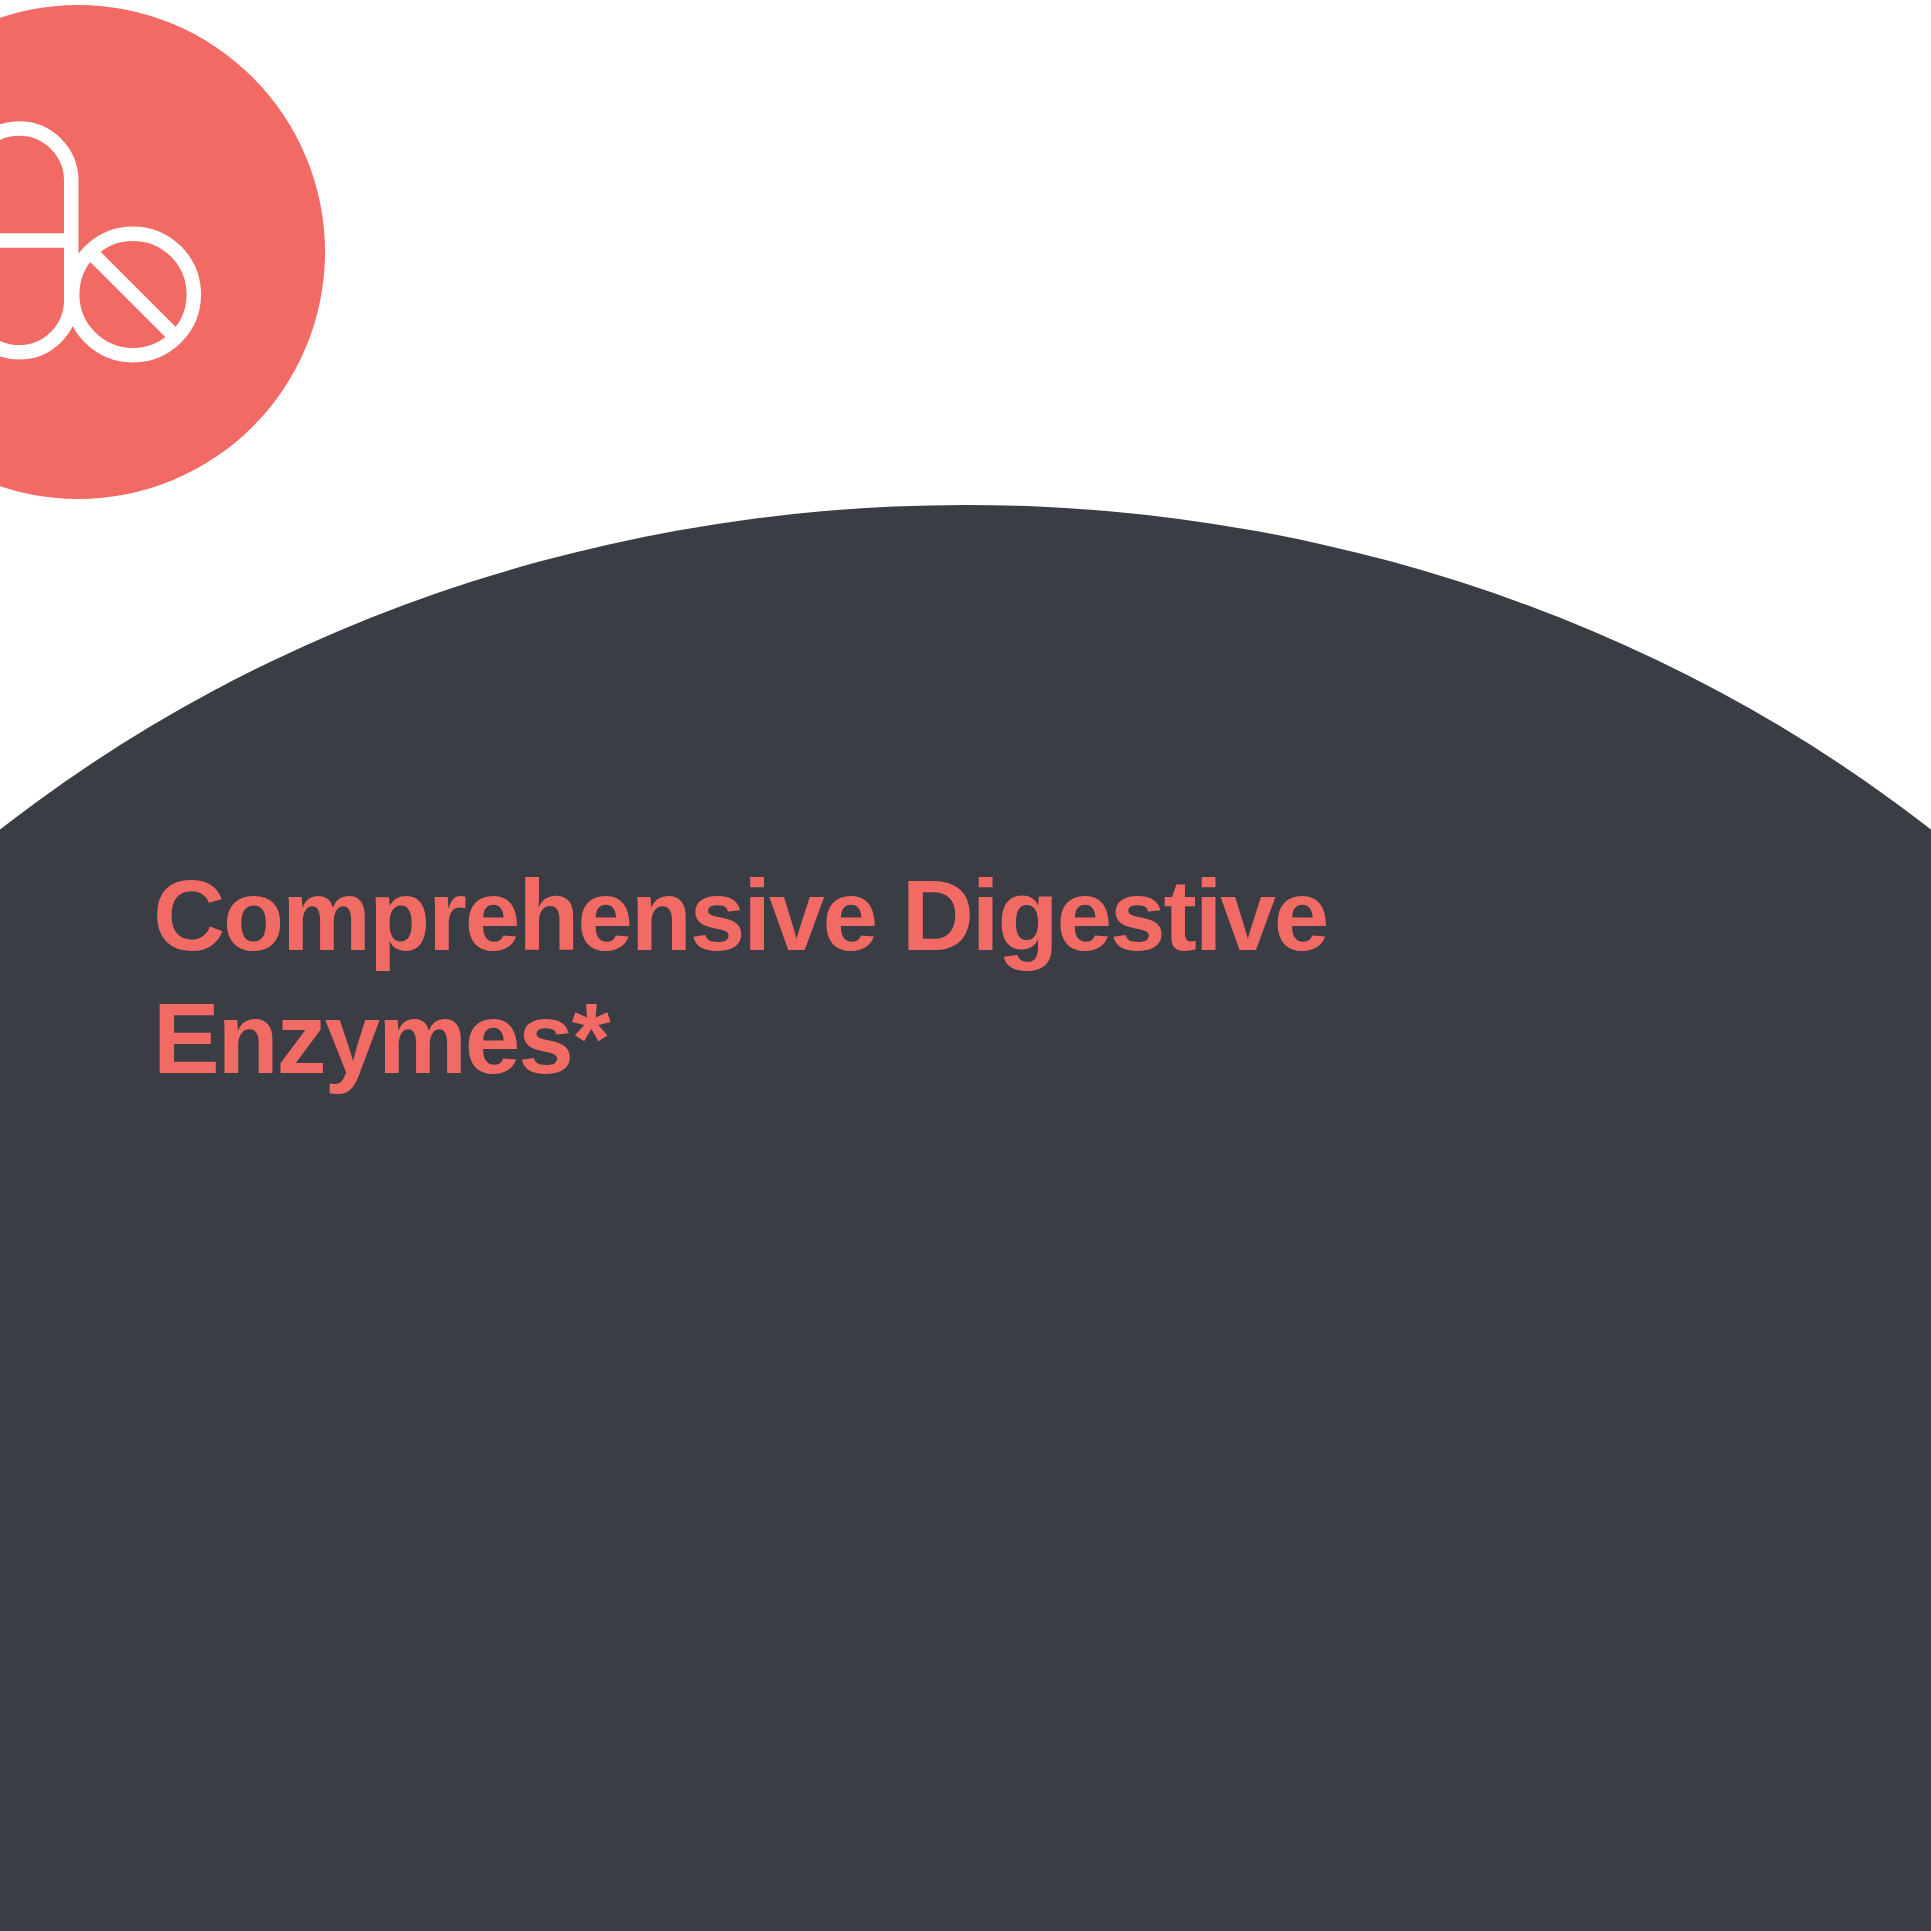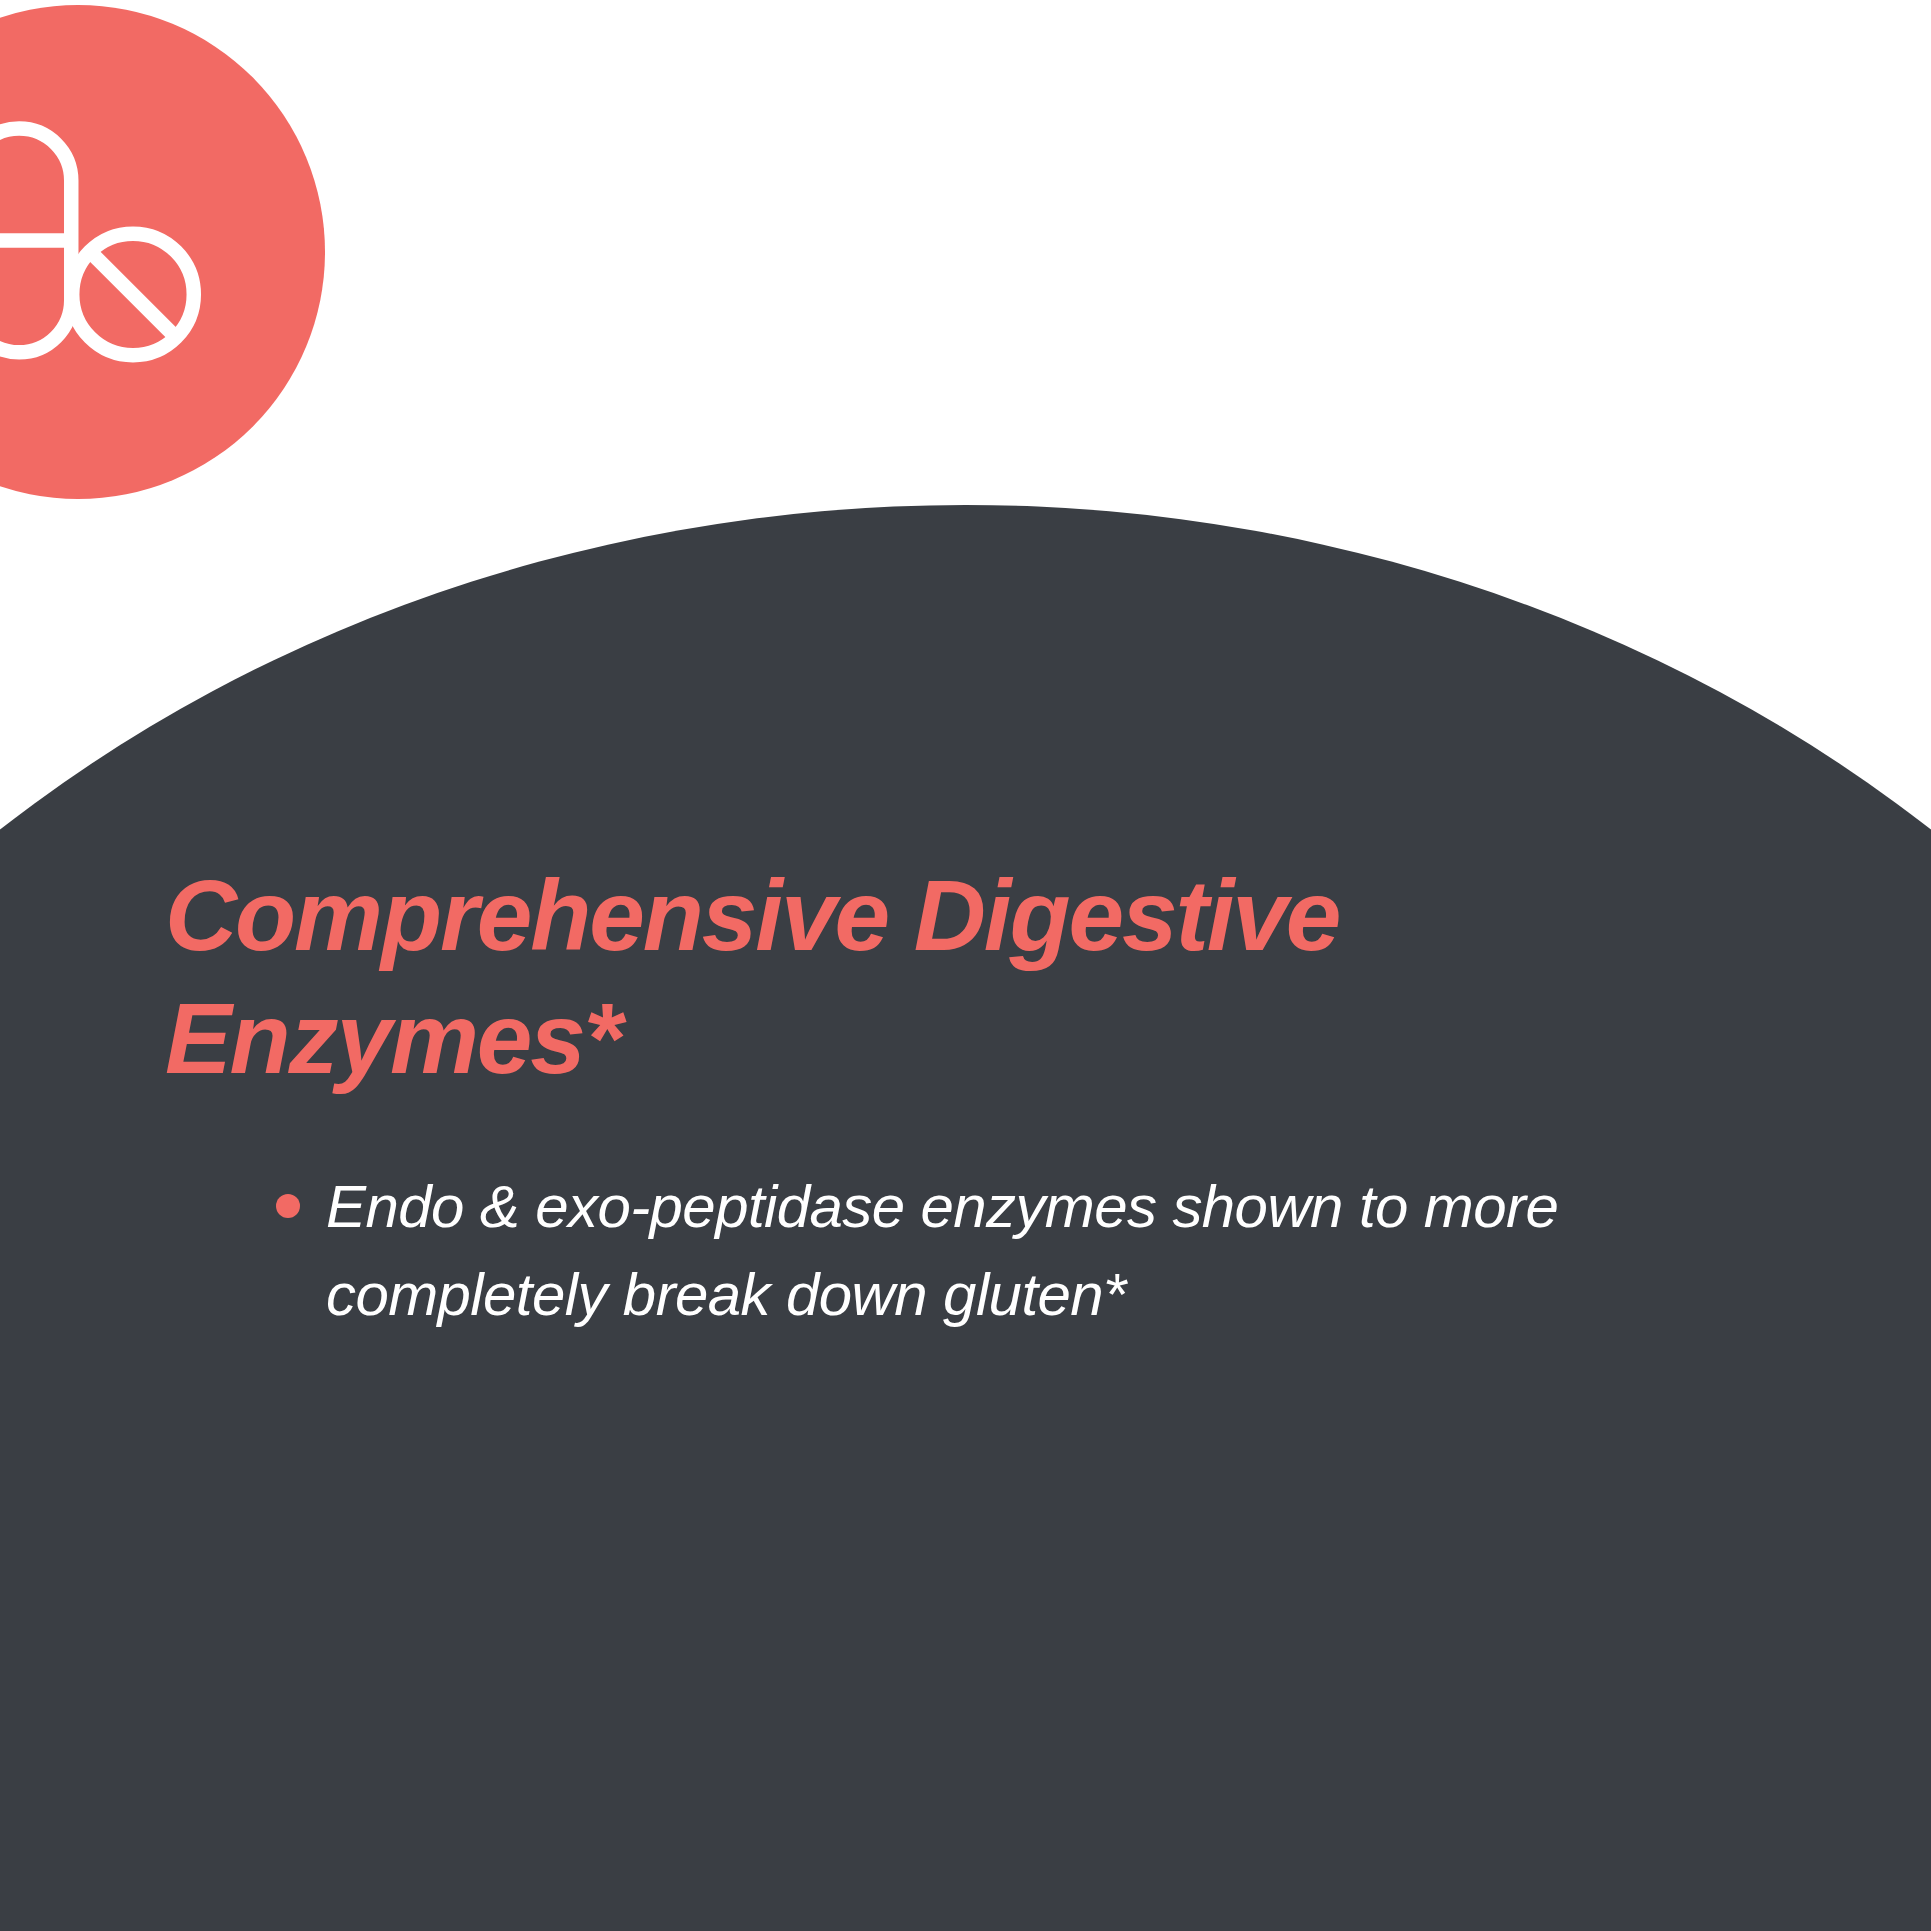--- a/index.html
+++ b/index.html
@@ -49,25 +49,24 @@
     position: absolute;
     left: 0;
     top: 0;
     width: 494px;
     height: 494px;
   }
 
   
   .content {
     position: absolute;
-    left: 12px;
+    left: 0;
     top: 0;
     width: 1544px;
     height: 1931px;
-    font-style: italic;
   }
 
   .headline {
     position: absolute;
     left: 153px;
     top: 854px;
     width: 1545px;
     color: #F26A64;
     font-family: "Liberation Sans", sans-serif;
     font-weight: bold;
@@ -132,21 +131,17 @@
 
       <line x1="268" y1="255" x2="358" y2="345" stroke="#FFFFFF" stroke-width="15" stroke-linecap="butt"></line>
     </svg>
   </div>
 
   <div class="content">
 
     <h1 class="headline" style="color: rgb(242, 106, 100);">Comprehensive Digestive Enzymes*</h1>
 
     <ul class="bullet-list">
-      <li class="bullet-item" style="color: rgb(255, 255, 255);">
-        <span class="bullet-dot" style="background: rgb(242, 106, 100);"></span>
-        <span class="bullet-text">Endo &amp; exo-peptidase enzymes shown to more completely break down gluten*</span>
-      </li>
     </ul>
 
   </div>
 </div>
 
 
 </body></html>

